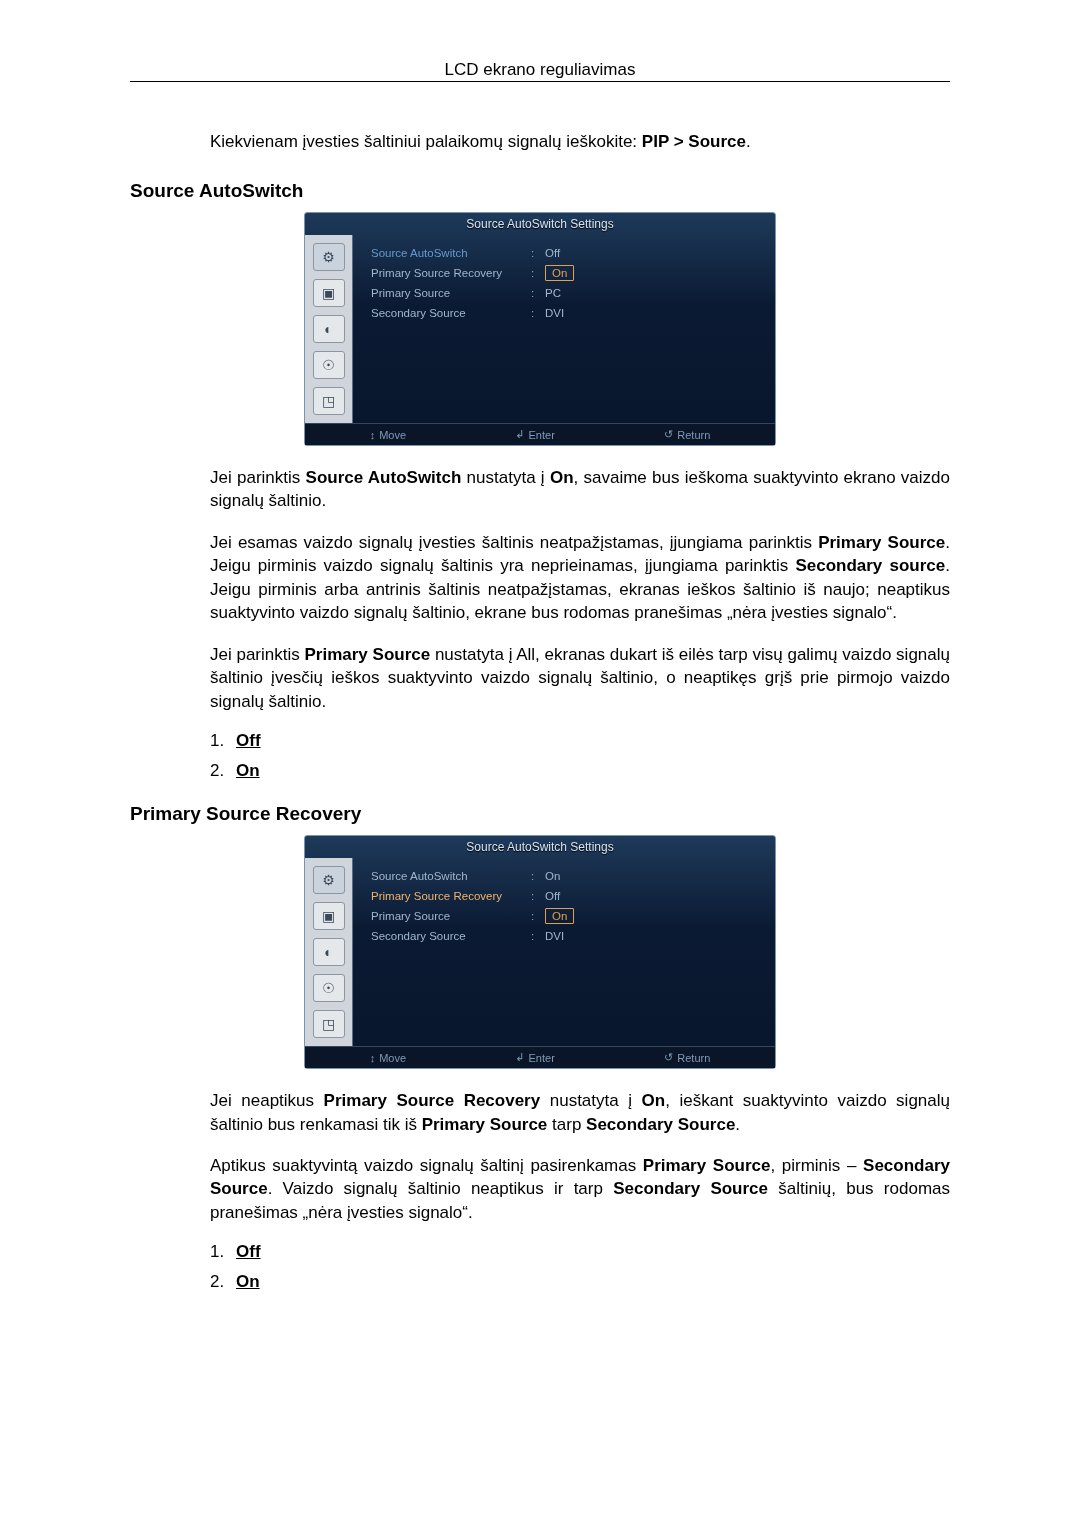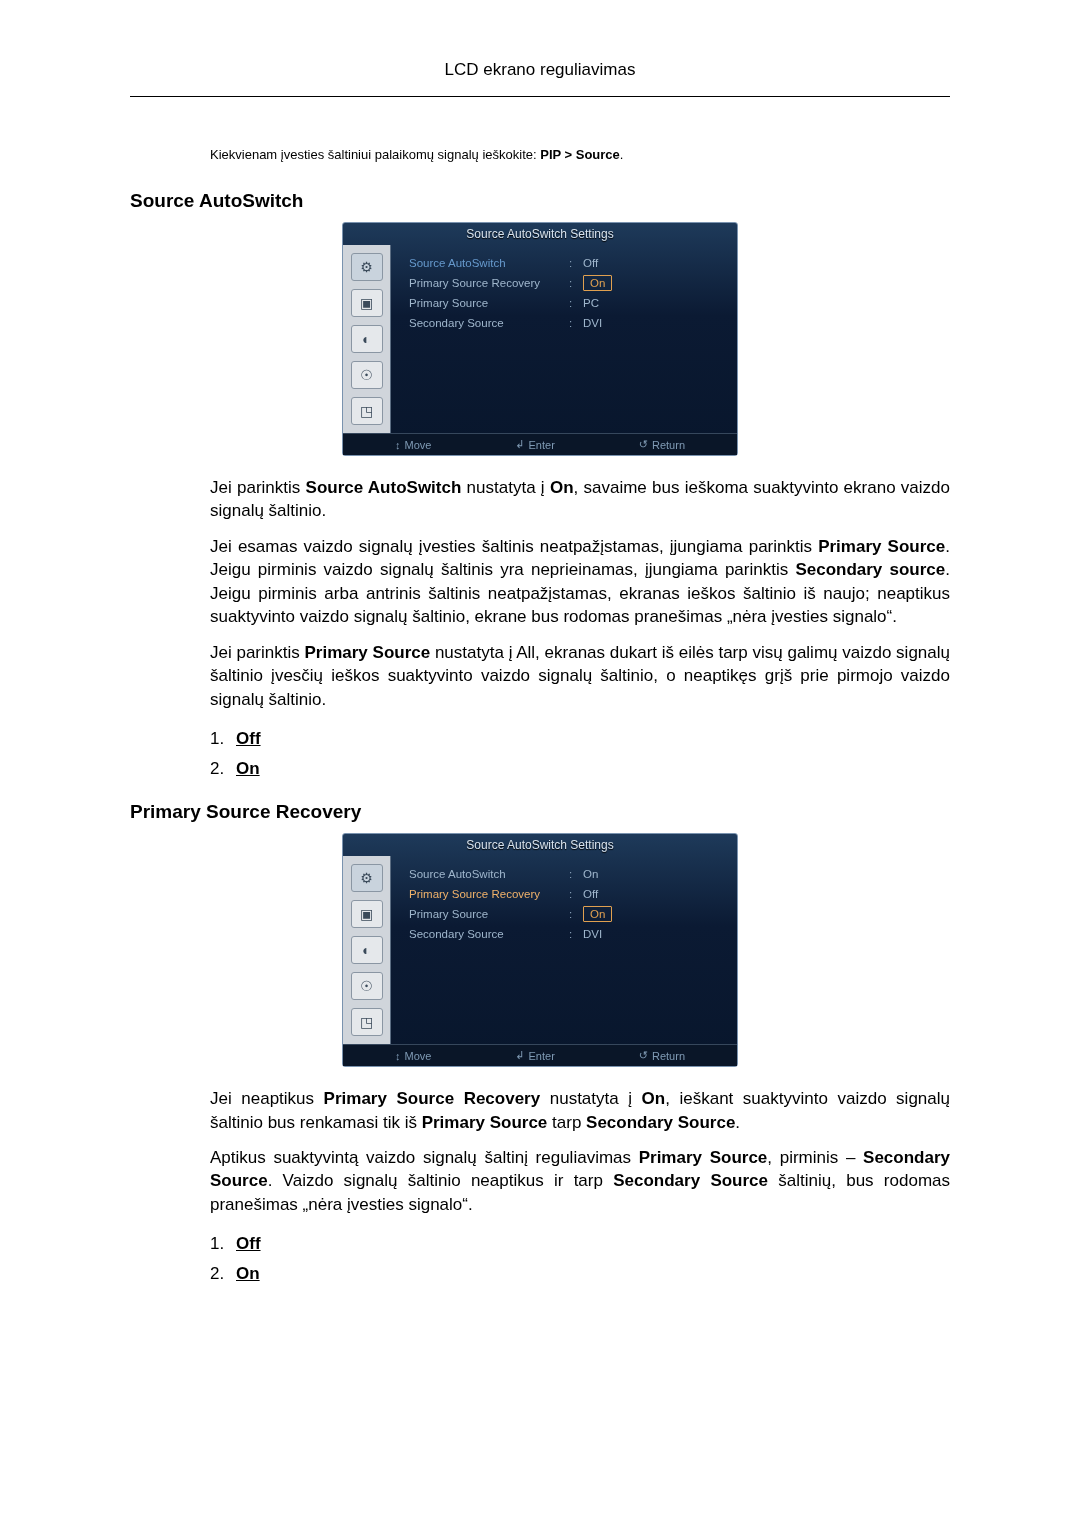--- a/index.html
+++ b/index.html
@@ -8,40 +8,40 @@
     font-size: 17px;
     color: #000;
     background: #fff;
     width: 1080px;
     margin: 0 auto;
     padding: 60px 130px 100px 130px;
   }
   .header-title {
     text-align: center;
     font-size: 17px;
-    padding-bottom: 16px;
+    padding-bottom: 1px;
     border-bottom: 1px solid #000;
     margin-bottom: 50px;
   }
   .intro-line {
     margin: 0 0 28px 80px;
-    font-size: 13px;
+    font-size: 17px;
   }
   .section-heading {
     font-weight: bold;
     font-size: 19px;
     margin: 10px 0 10px 0;
   }
   .osd-wrap {
     display: flex;
     justify-content: center;
     margin: 6px 0 20px 0;
   }
   .osd {
-    width: 396px;
+    width: 472px;
     background: linear-gradient(#1e3a5a, #0b1a33 40%, #08162c);
     border: 1px solid #7a93af;
     border-radius: 3px;
     color: #cfe0ef;
     font-size: 12px;
     position: relative;
   }
   .osd-title {
     position: absolute;
     top: 4px;
@@ -107,21 +107,21 @@
     background: #0a1628;
     border-top: 1px solid #36475c;
     padding: 4px 10px;
     display: flex;
     justify-content: space-around;
     font-size: 11px;
     color: #7f9ab4;
   }
   .osd-footer span { display: inline-flex; align-items: center; gap: 4px; }
   .body-text {
-    margin: 12px 0 0 80px;
+    margin: 18px 0 0 80px;
     text-align: justify;
     line-height: 1.38;
     font-size: 17px;
   }
   .body-text .b { font-weight: bold; }
   .opt-list {
     margin: 18px 0 0 80px;
     list-style: none;
     font-size: 17px;
   }
@@ -262,19 +262,19 @@
         </span>
     </div>
   </div>
 </div>
 
 <p class="body-text">
   <span>Jei neaptikus </span><span style="font-weight:bold">Primary Source Recovery</span><span> nustatyta į </span><span style="font-weight:bold">On</span><span>, ieškant suaktyvinto vaizdo signalų šaltinio bus renkamasi tik iš </span><span style="font-weight:bold">Primary Source</span><span> tarp </span><span style="font-weight:bold">Secondary Source</span><span>.</span>
 </p>
 
 <p class="body-text">
-  <span>Aptikus suaktyvintą vaizdo signalų šaltinį reguliavimas </span><span style="font-weight:bold">Primary Source</span><span>, pirminis – </span><span style="font-weight:bold">Secondary Source</span><span>. Vaizdo signalų šaltinio neaptikus ir tarp </span><span style="font-weight:bold">Secondary Source</span><span> šaltinių, bus rodomas pranešimas „nėra įvesties signalo“.</span>
+  <span>Aptikus suaktyvintą vaizdo signalų šaltinį pasirenkamas </span><span style="font-weight:bold">Primary Source</span><span>, pirminis – </span><span style="font-weight:bold">Secondary Source</span><span>. Vaizdo signalų šaltinio neaptikus ir tarp </span><span style="font-weight:bold">Secondary Source</span><span> šaltinių, bus rodomas pranešimas „nėra įvesties signalo“.</span>
 </p>
 
 <ol class="opt-list">
   <li><span class="num">1.</span><span class="optval">Off</span></li>
   <li><span class="num">2.</span><span class="optval">On</span></li>
 </ol>
 
 </body></html>

